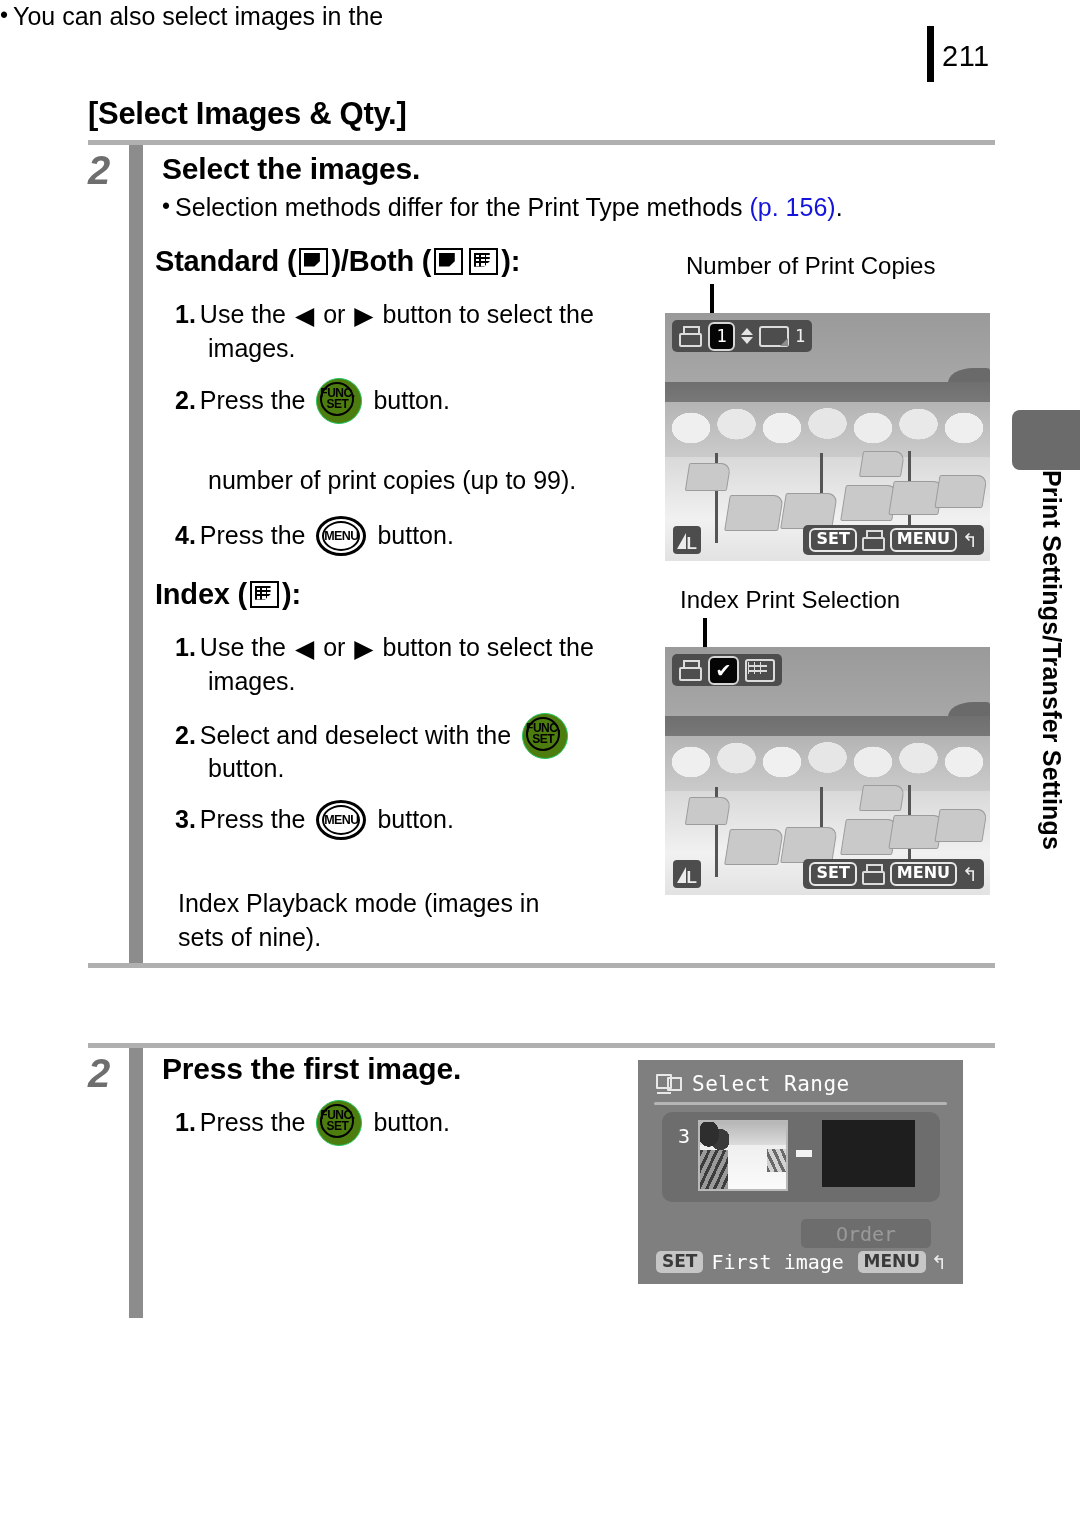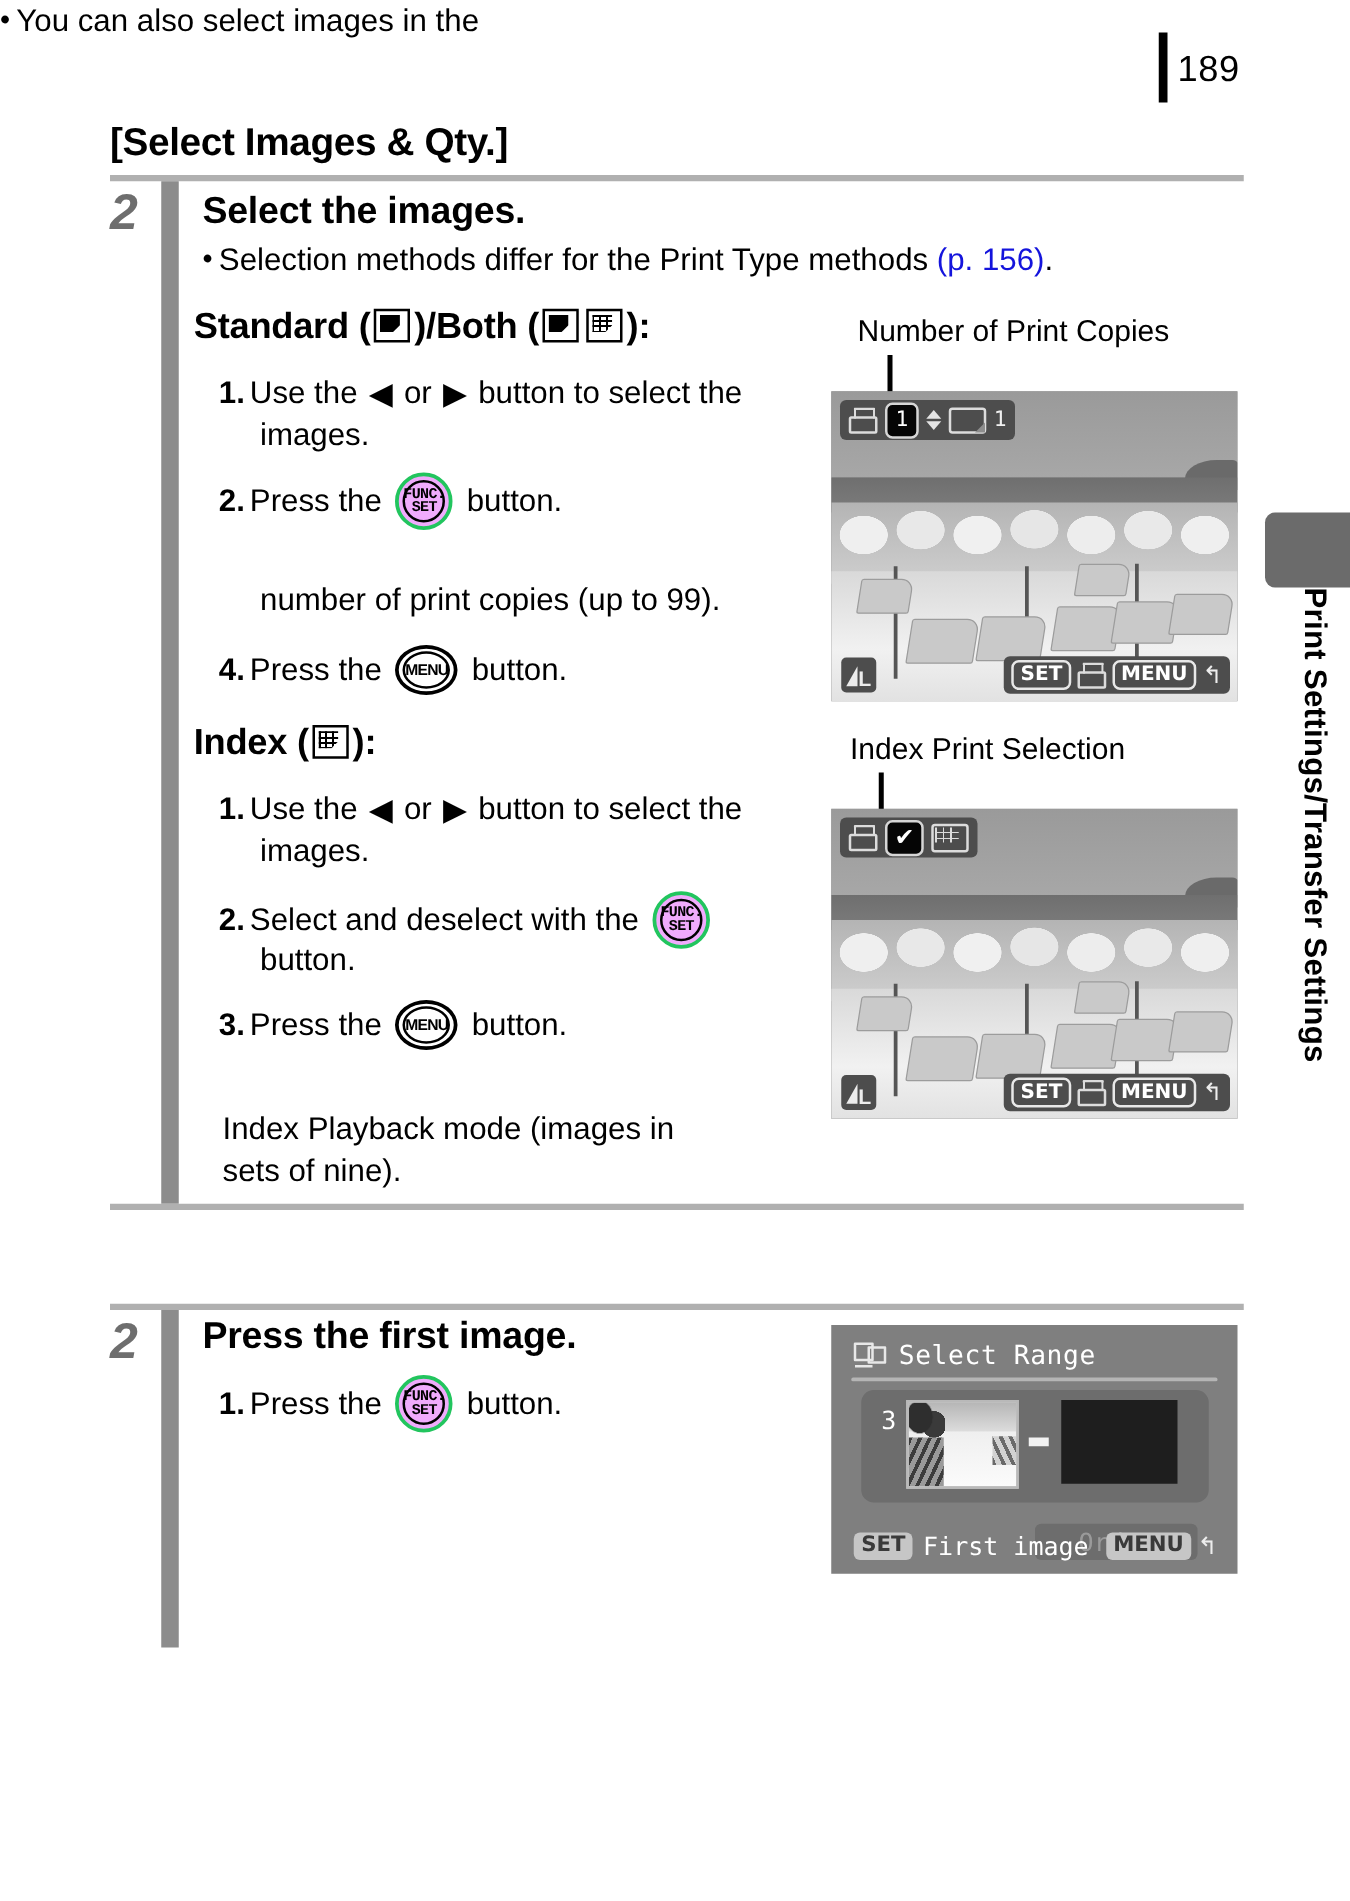--- a/index.html
+++ b/index.html
@@ -219,26 +219,25 @@
                       #000 4.2px 5.8px, transparent 5.8px 8.4px,
                       #000 8.4px 10px, transparent 10px 12.6px,
                       #000 12.6px 14px);
     clip-path: polygon(0 0, 100% 0, 100% 62%, 66% 100%, 0 100%);
   }
 
   
   .btn-funcset {
     width: 46px; height: 46px;
     border-radius: 50%;
-    border: 3px solid #22c55e;
-    background: #f0abfc;
+    border: 1px solid #22c55e;
+    background: #4d7c0f;
     vertical-align: -15px;
     margin: 0 4px;
     box-sizing: border-box;
-    font-family: Liberation Mono, monospace;
   }
   .btn-funcset .inner {
     position: absolute;
     left: 3px; top: 3px;
     width: 34px; height: 34px;
     border-radius: 50%;
     border: 2.5px solid #000;
     box-sizing: border-box;
     display: flex;
     flex-direction: column;
@@ -290,21 +289,21 @@
   #leader-index  { left: 703px; top: 618px; height: 46px; }
 
   
   .lcd {
     position: absolute;
     background: #8d8d8d;
     overflow: hidden;
   }
   #lcd-standard { left: 665px; top: 313px; width: 325px; height: 248px; }
   #lcd-index    { left: 665px; top: 647px; width: 325px; height: 248px; }
-  #lcd-range    { left: 665px; top: 1060px; width: 325px; height: 199px; }
+  #lcd-range    { left: 638px; top: 1060px; width: 325px; height: 224px; }
 
   
   .photo {
     position: absolute;
     left: 0; top: 0;
     width: 100%; height: 100%;
   }
   .sky {
     position: absolute; left: 0; top: 0; width: 100%; height: 28%;
     background: linear-gradient(to bottom, #9a9a9a, #a7a7a7);
@@ -678,21 +677,21 @@
     white-space: nowrap;
     letter-spacing: 0.2px;
     color: #000;
   }
 </style>
 </head>
 <body>
 
 <div id="page-header">
   <div id="page-rule"></div>
-  <div id="page-number">189</div>
+  <div id="page-number">211</div>
 </div>
 
 <div id="content">
 
   <div class="section-title" id="title-select-images">[Select Images &amp; Qty.]</div>
   <div class="hrule" id="rule-a"></div>
 
   <div class="step-number" id="step-num-1">2</div>
   <div class="step-bar" id="step-bar-1"></div>
   <div class="step-heading" id="step-head-1">Select the images.</div>

